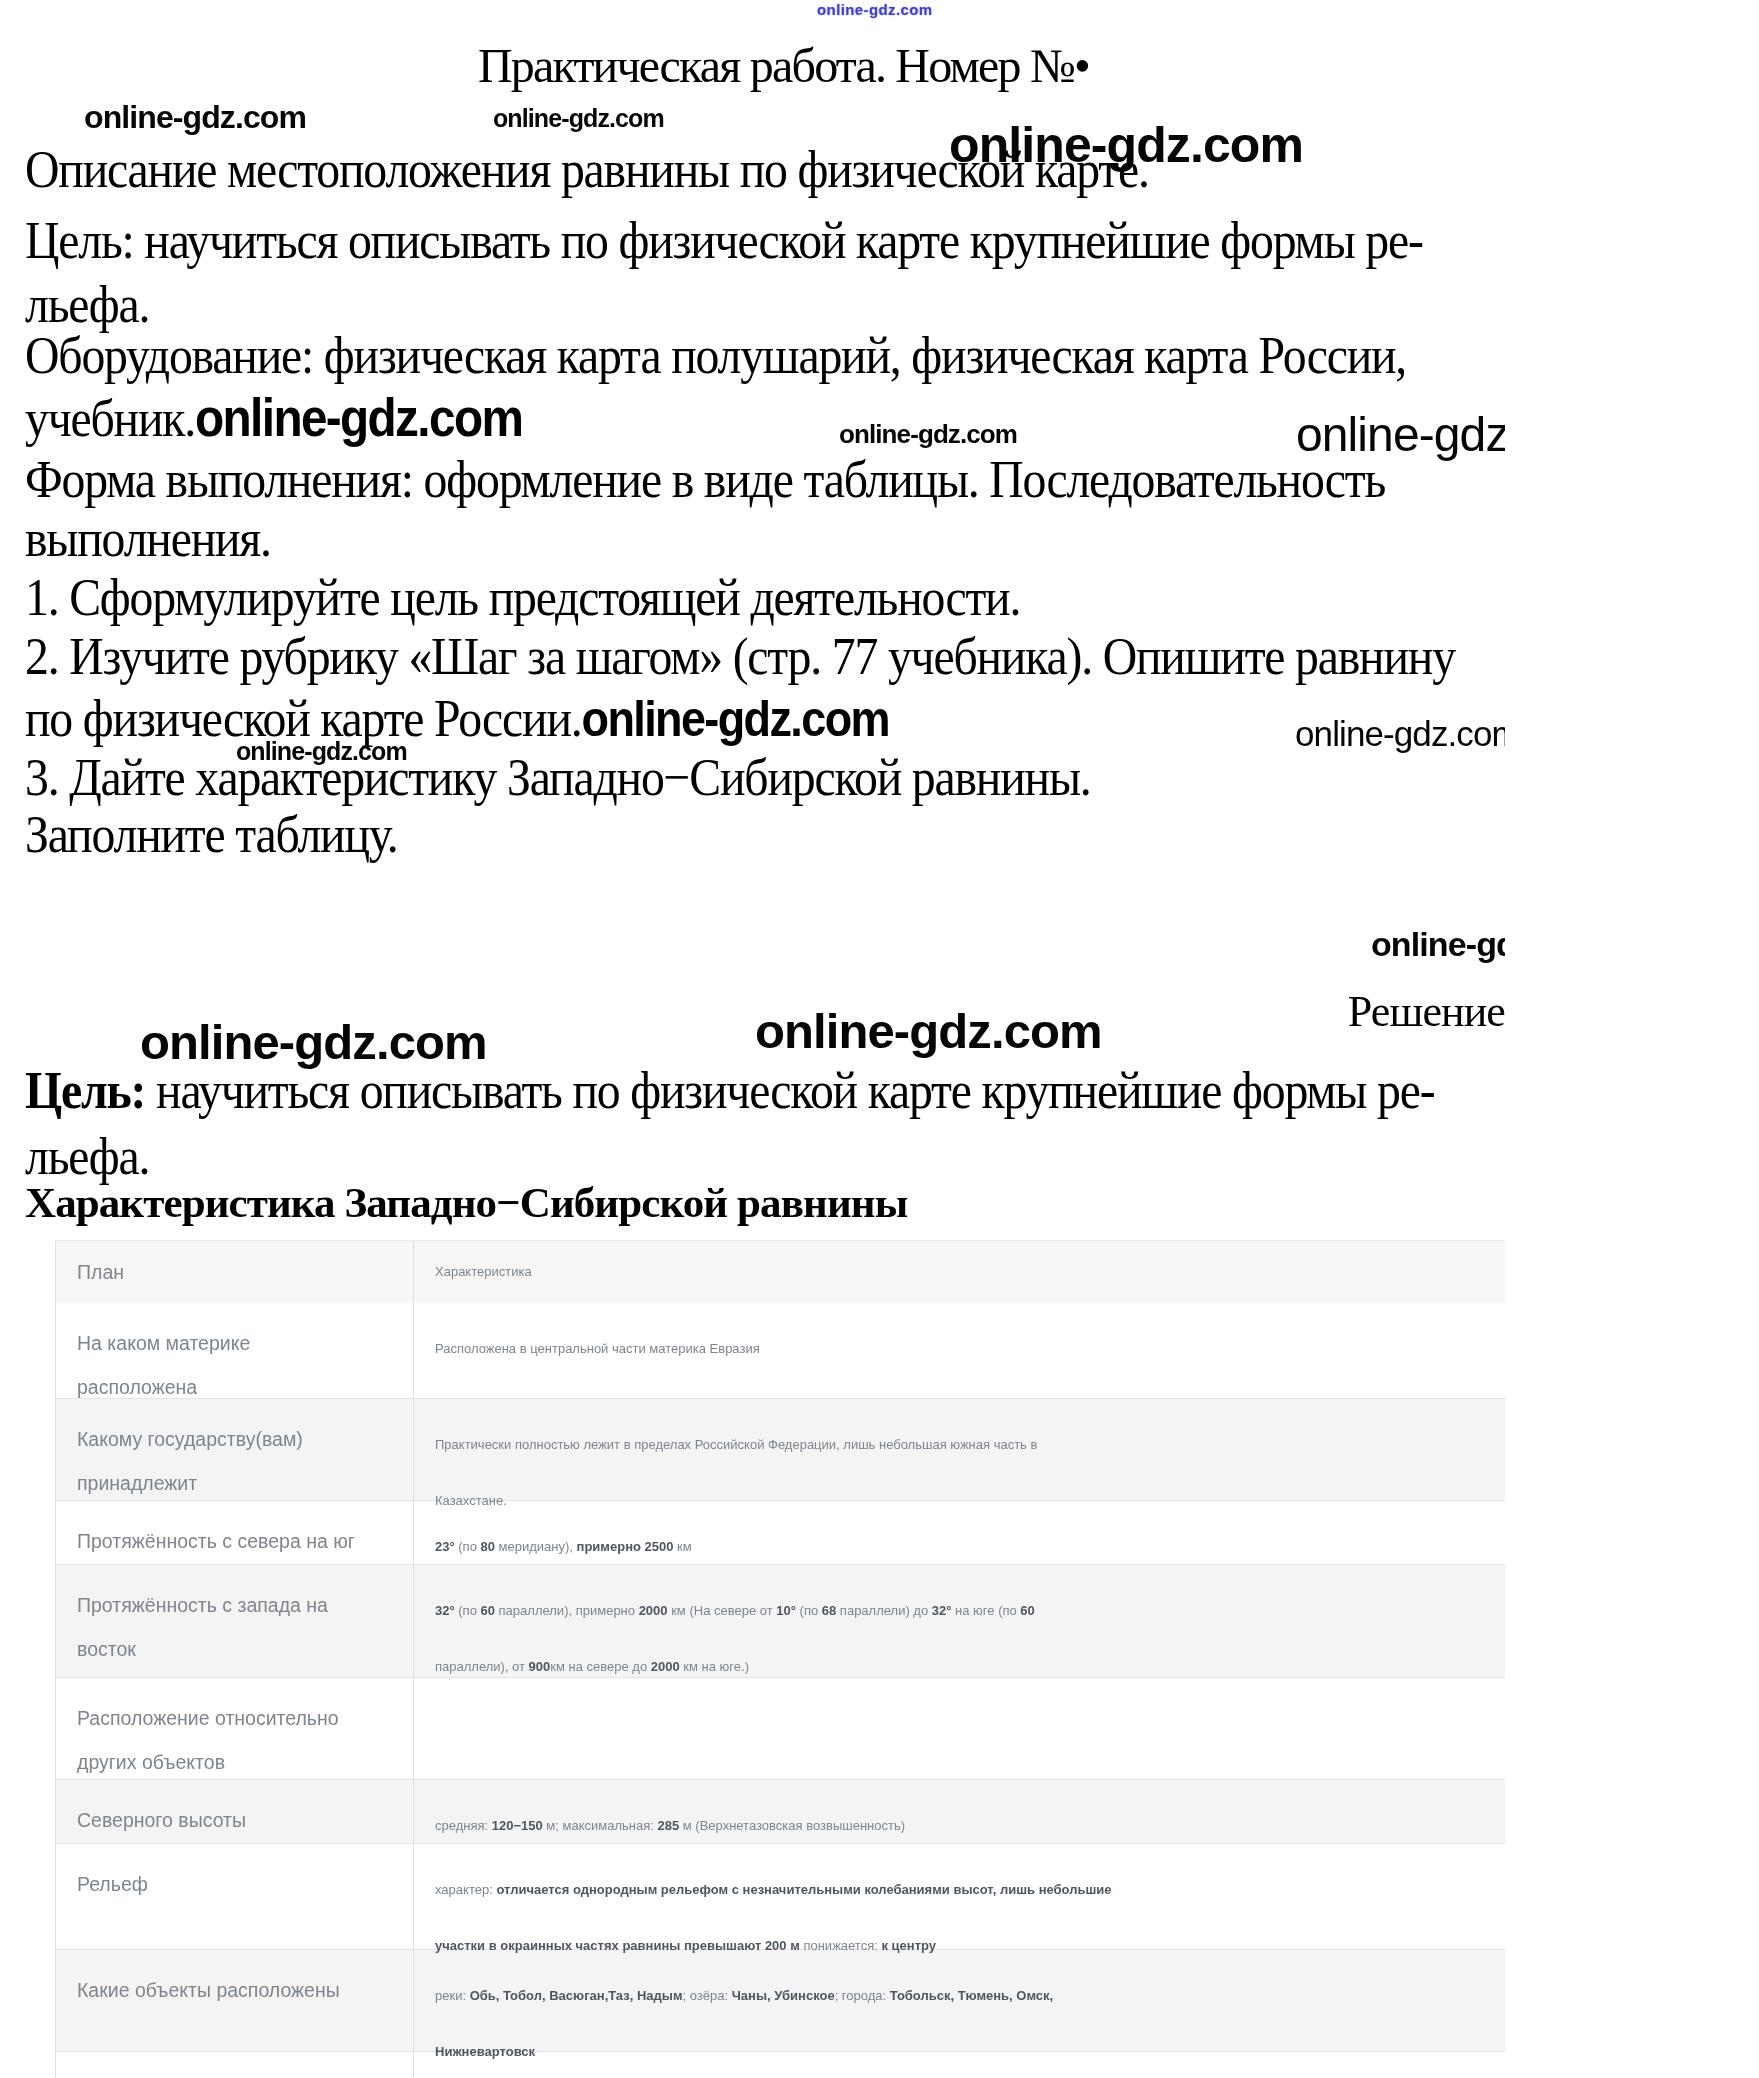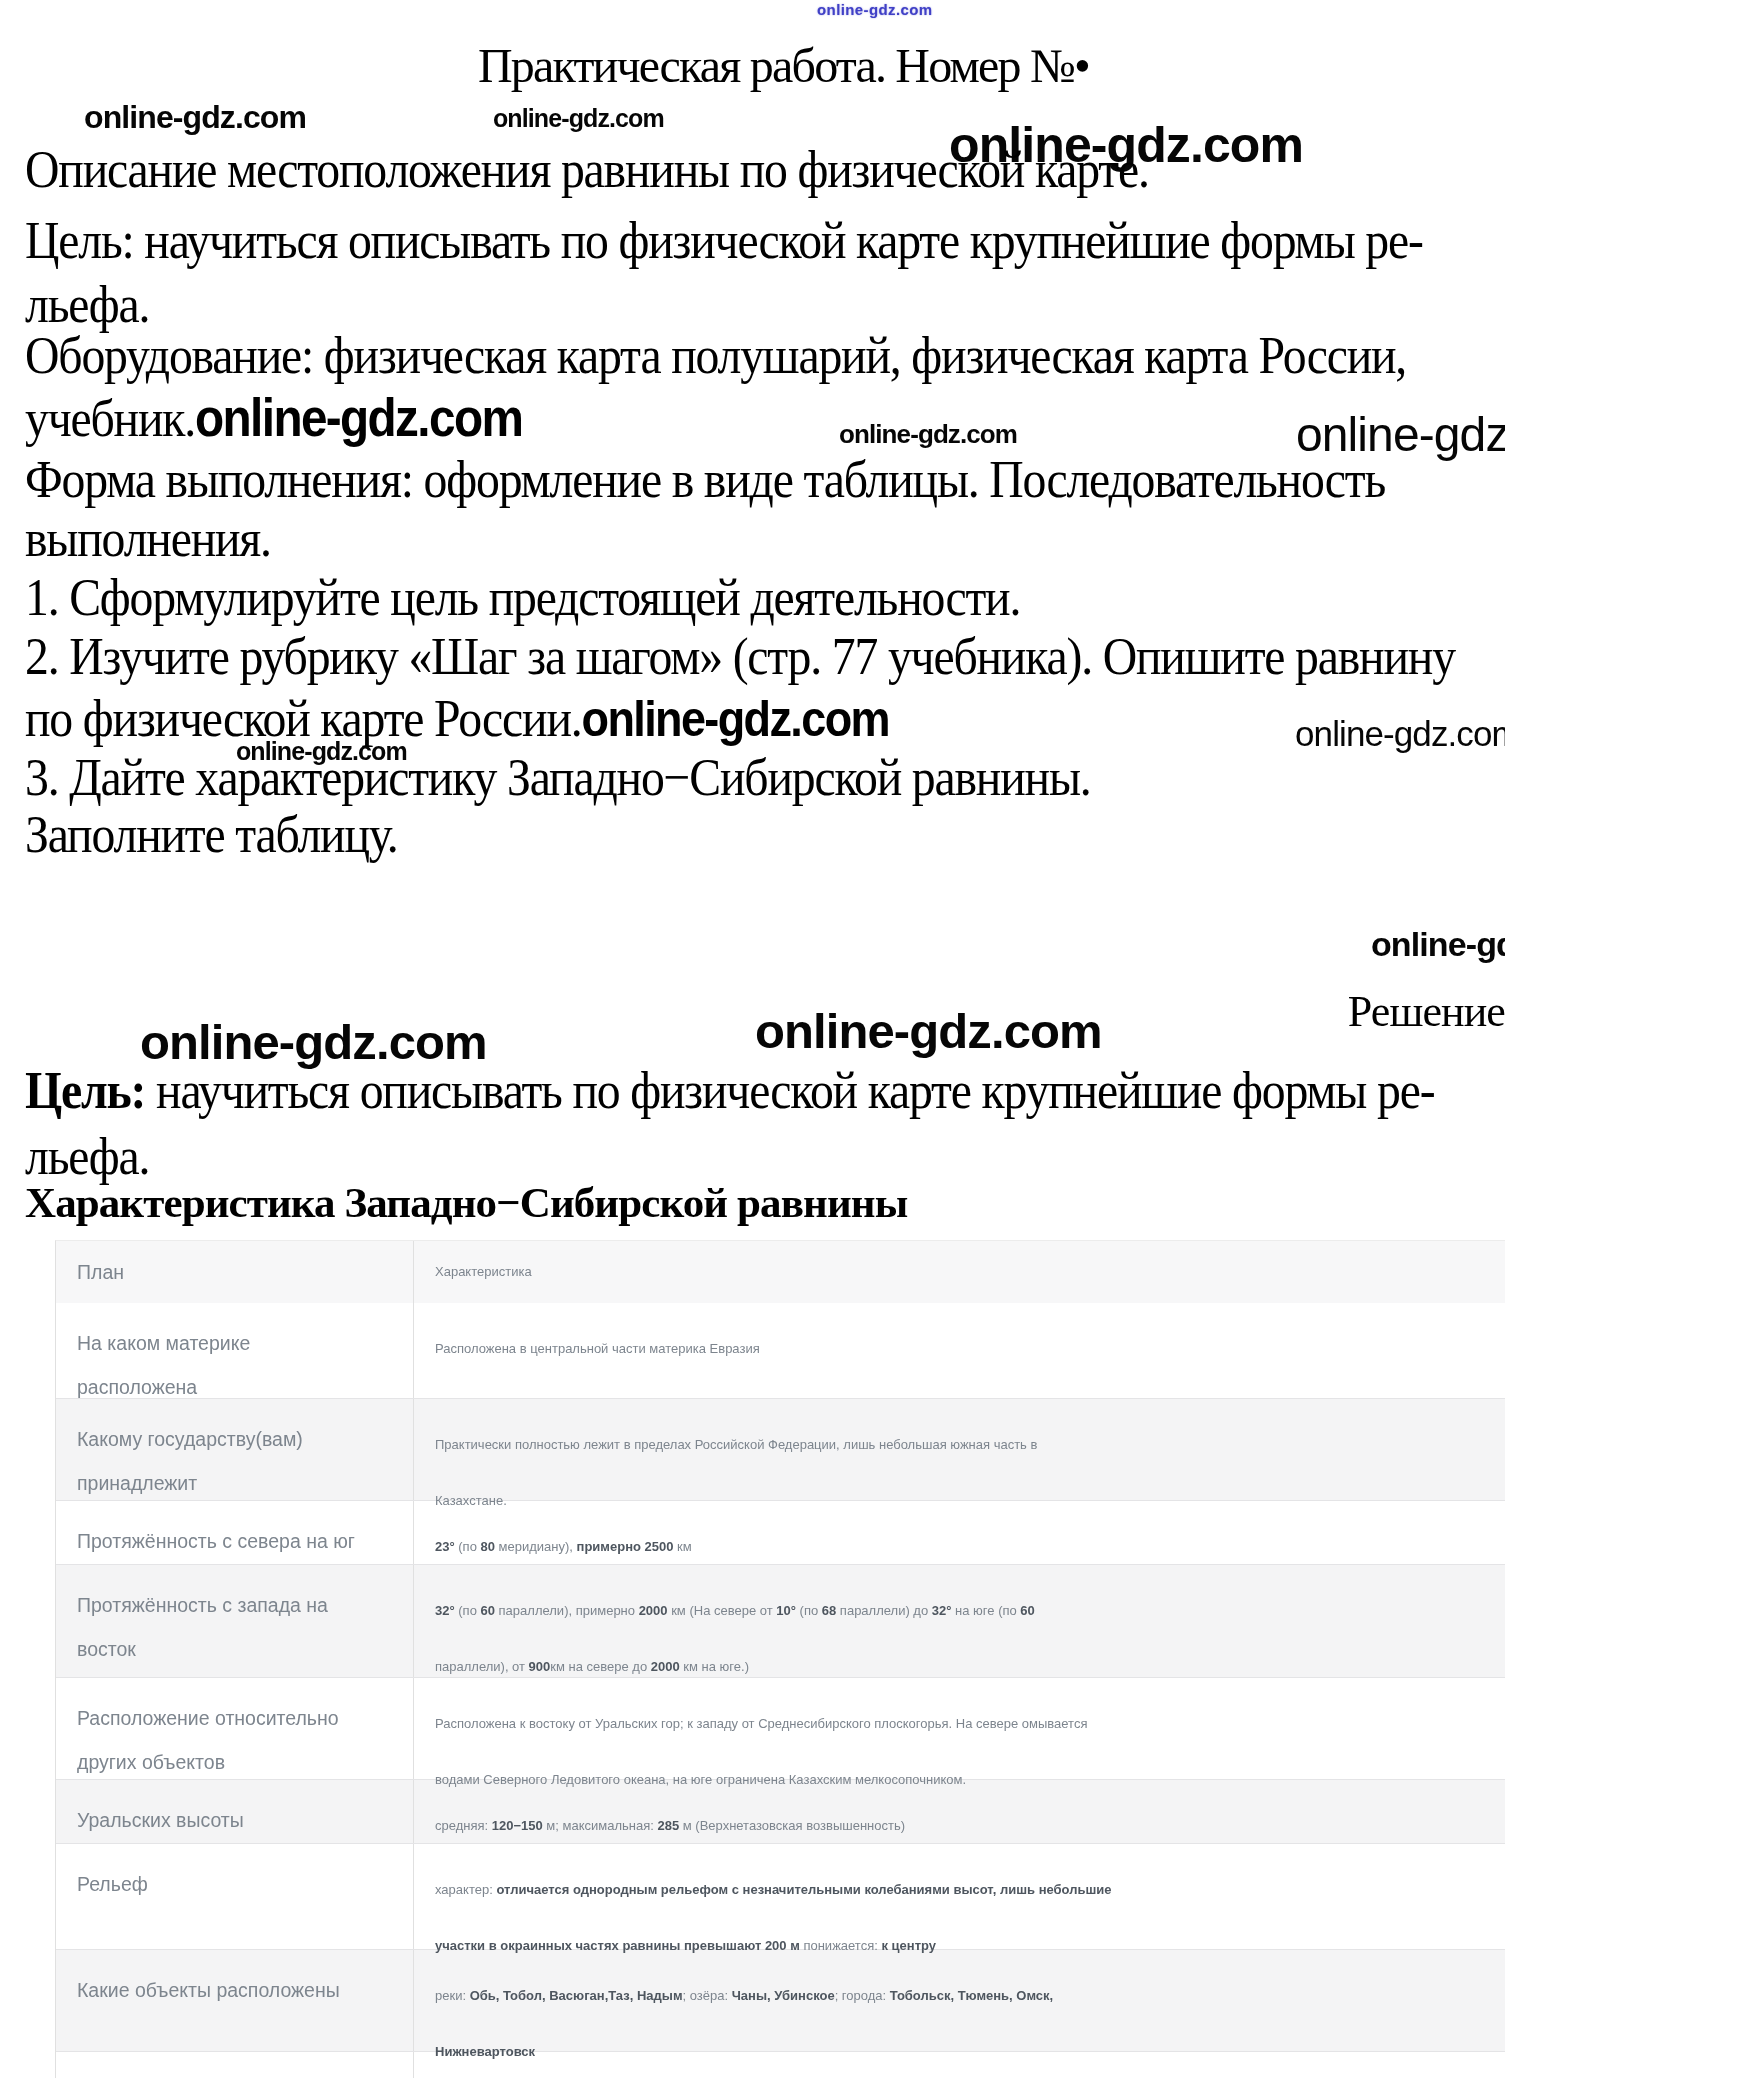--- a/index.html
+++ b/index.html
@@ -145,25 +145,23 @@
         </div>
         <div class="tr shade" style="height: 113px;">
           <div class="cell cell-label">Протяжённость с запада на
 восток</div>
           <div class="cell cell-value"><span class="b">32°</span><span> (по </span><span class="b">60</span><span> параллели), примерно </span><span class="b">2000</span><span> км (На севере от </span><span class="b">10°</span><span> (по </span><span class="b">68</span><span> параллели) до </span><span class="b">32°</span><span> на юге (по </span><span class="b">60</span><span>
 параллели), от </span><span class="b">900</span><span>км на севере до </span><span class="b">2000</span><span> км на юге.)</span></div>
         </div>
         <div class="tr" style="height: 102px;">
           <div class="cell cell-label">Расположение относительно
 других объектов</div>
-          <div class="cell cell-value"><span>Расположена к востоку от Уральских гор; к западу от Среднесибирского плоскогорья. На севере омывается
-водами Северного Ледовитого океана, на юге ограничена Казахским мелкосопочником.</span></div>
         </div>
         <div class="tr shade" style="height: 64px;">
-          <div class="cell cell-label">Уральских высоты</div>
+          <div class="cell cell-label">Северного высоты</div>
           <div class="cell cell-value"><span>средняя: </span><span class="b">120−150</span><span> м; максимальная: </span><span class="b">285</span><span> м (Верхнетазовская возвышенность)</span></div>
         </div>
         <div class="tr" style="height: 106px;">
           <div class="cell cell-label">Рельеф</div>
           <div class="cell cell-value"><span>характер: </span><span class="b">отличается однородным рельефом с незначительными колебаниями высот, лишь небольшие
 участки в окраинных частях равнины превышают 200 м</span><span> понижается: </span><span class="b">к центру</span></div>
         </div>
         <div class="tr shade" style="height: 102px;">
           <div class="cell cell-label">Какие объекты расположены</div>
           <div class="cell cell-value"><span>реки: </span><span class="b">Обь, Тобол, Васюган,Таз, Надым</span><span>; озёра: </span><span class="b">Чаны, Убинское</span><span>; города: </span><span class="b">Тобольск, Тюмень, Омск,

